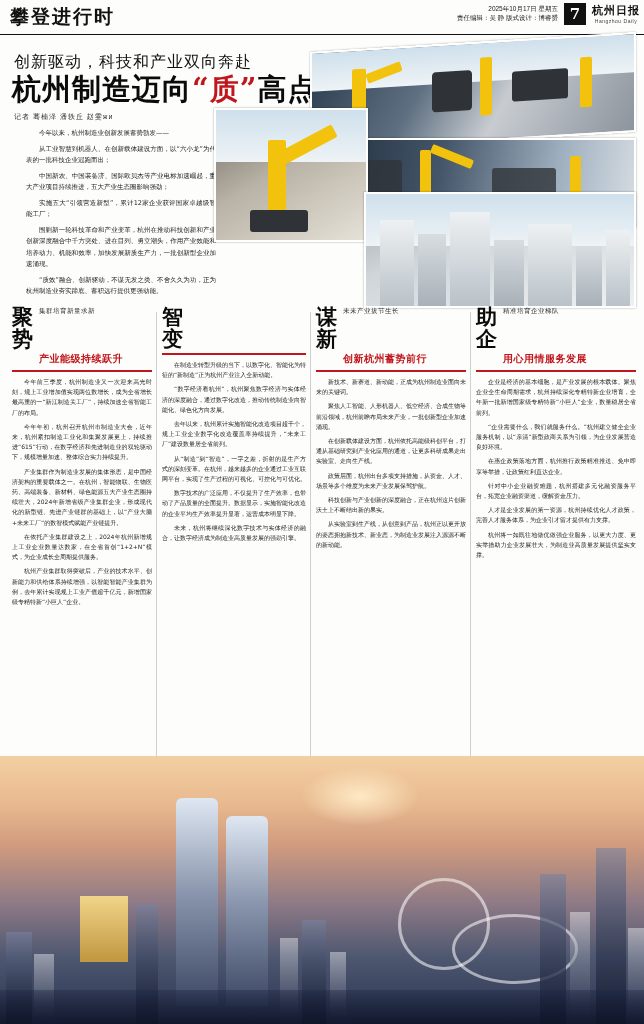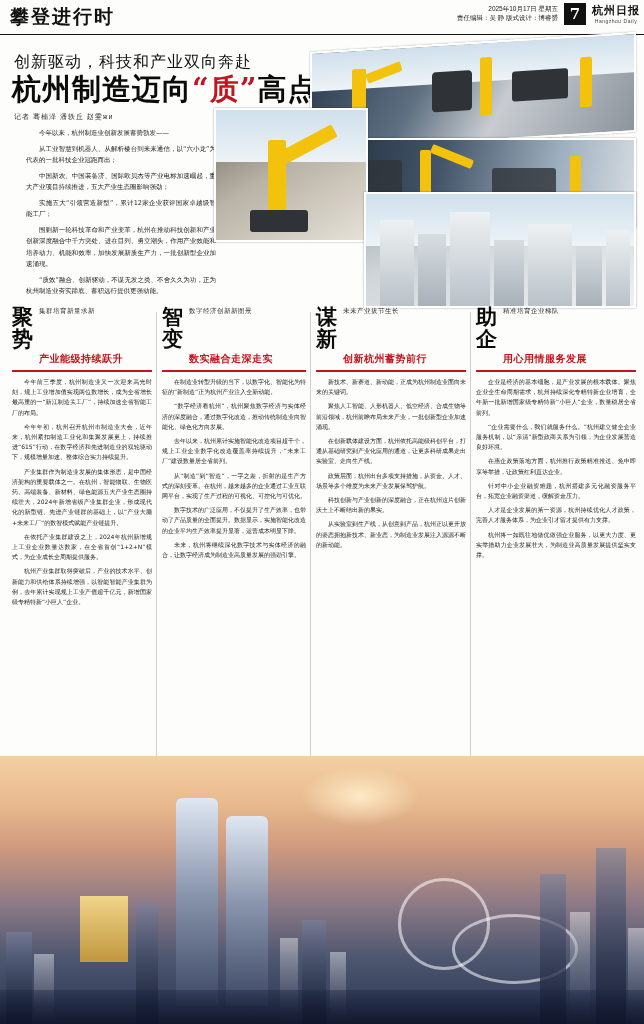--- a/index.html
+++ b/index.html
@@ -190,21 +190,21 @@
   </div>
 
   <div class="kicker">创新驱动，科技和产业双向奔赴</div>
   <div class="headline">
     <span>杭州制造迈向</span><span class="hl-red">“质”</span><span>高点</span>
   </div>
   <div class="byline">记者 蓦楠泽 潘轶丘 赵雯жи</div>
 
   <div class="lead">
     <p>今年以来，杭州制造业创新发展蓄势勃发——</p>
-    <p>从工业智慧到机器人、从解析楼台到未来通信，以“六小龙”为代表的一批科技企业冠跑而出；</p>
+    <p>从工业智慧到机器人、在创新载体建设方面，以“六小龙”为代表的一批科技企业冠跑而出；</p>
     <p>中国新农、中国装备济、国际欧贝杰等产业电标加速崛起，重大产业项目持续推进，五大产业生态圈影响强劲；</p>
     <p>实施五大“引领营造新型”，累计12家企业获评国家卓越级智能工厂；</p>
     <p>围剿新一轮科技革命和产业变革，杭州在推动科技创新和产业创新深度融合中千方突处、进在目列、勇立潮头，作用产业效能和培养动力、机能和效率，加快发展新质生产力，一批创新型企业加速涌现。</p>
     <p>“质效”融合、创新驱动，不谋无发之类、不舍久久为功，正为杭州制造业夯实蹄底、蓄积远行提供更强动能。</p>
   </div>
 
   <div class="collage">
 
     <div class="ph ph1">
       <div class="sky"></div>
@@ -272,24 +272,20 @@
         <p>杭州产业集群取得突破后，产业的技术水平、创新能力和供给体系持续增强，以智能智能产业集群为例，去年累计实现规上工业产值超千亿元，新增国家级专精特新“小巨人”企业。</p>
       </div>
     </div>
 
     <div class="col col-2" style="width:144px">
       <div class="sec-head">
         <div class="sec-bigchar">
           <span>智</span>
           <span class="c2">变</span>
         </div>
-        <div class="sec-heads-right">
-          <div class="sec-sub">数字经济创新新图景</div>
-          <div class="sec-title">数实融合走深走实</div>
-        </div>
       </div>
       <div class="sec-rule"></div>
       <div class="sec-body">
         <p>在制造业转型升级的当下，以数字化、智能化为特征的“新制造”正为杭州产业注入全新动能。</p>
         <p>“数字经济看杭州”，杭州聚焦数字经济与实体经济的深度融合，通过数字化改造，推动传统制造业向智能化、绿色化方向发展。</p>
         <p>去年以来，杭州累计实施智能化改造项目超千个，规上工业企业数字化改造覆盖率持续提升，“未来工厂”建设数量居全省前列。</p>
         <p>从“制造”到“智造”，一字之差，折射的是生产方式的深刻变革。在杭州，越来越多的企业通过工业互联网平台，实现了生产过程的可视化、可控化与可优化。</p>
         <p>数字技术的广泛应用，不仅提升了生产效率，也带动了产品质量的全面提升。数据显示，实施智能化改造的企业平均生产效率提升显著，运营成本明显下降。</p>
         <p>未来，杭州将继续深化数字技术与实体经济的融合，让数字经济成为制造业高质量发展的强劲引擎。</p>
       </div>

